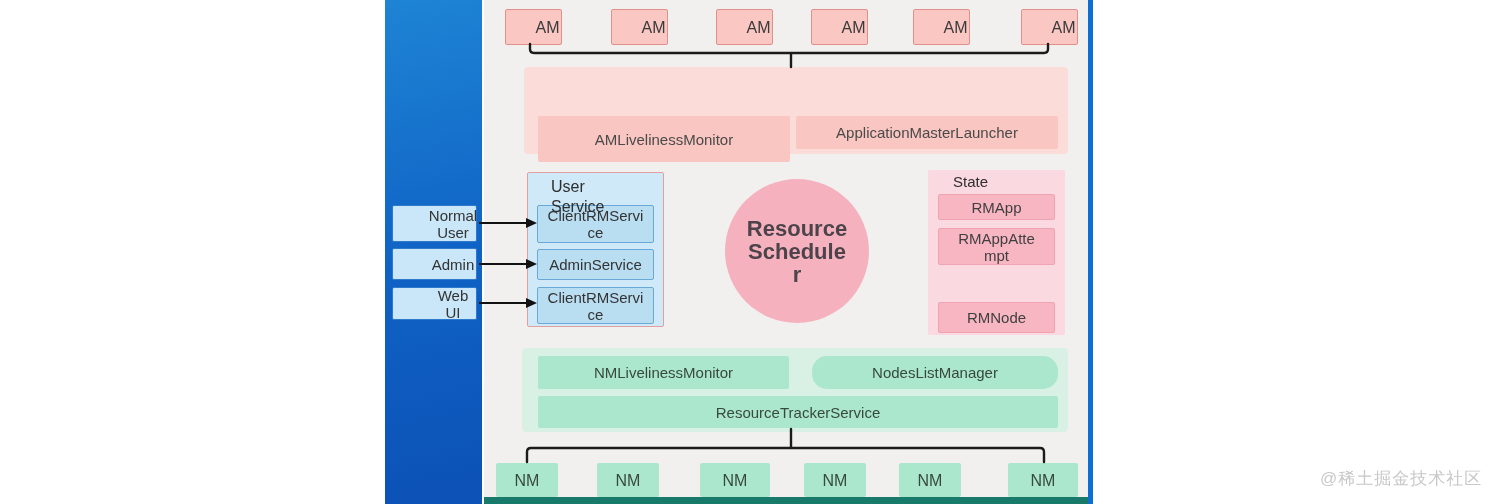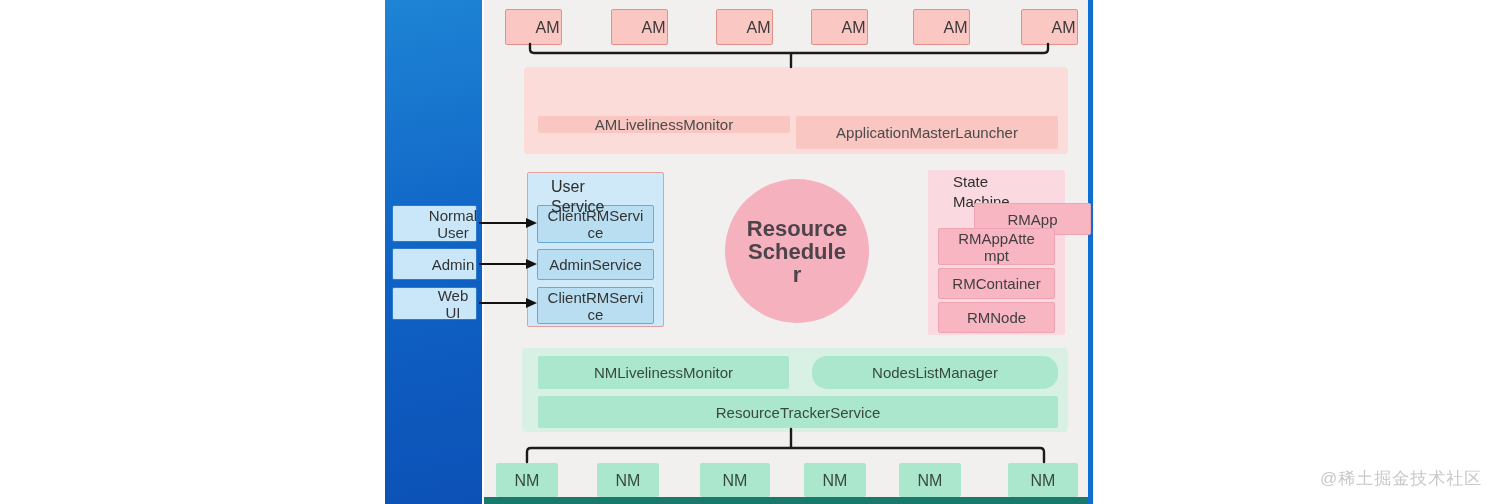--- a/index.html
+++ b/index.html
@@ -69,21 +69,21 @@
   <div class="teal-bar"></div>
 
   <div class="box am" style="left:505px; top:9px;  width:57px; height:36px;">AM</div>
   <div class="box am" style="left:611px; top:9px;  width:57px; height:36px;">AM</div>
   <div class="box am" style="left:716px; top:9px;  width:57px; height:36px;">AM</div>
   <div class="box am" style="left:811px; top:9px;  width:57px; height:36px;">AM</div>
   <div class="box am" style="left:913px; top:9px;  width:57px; height:36px;">AM</div>
   <div class="box am" style="left:1021px; top:9px; width:57px; height:36px;">AM</div>
 
   <div class="pink-container"></div>
-  <div class="box salmon" style="left:538px; top:116px; width:252px; height:17px;">AMLivelinessMonitor</div>
+  <div class="box salmon" style="left:538px; top:116px; width:252px; height:46px;">AMLivelinessMonitor</div>
   <div class="box salmon" style="left:796px; top:116px; width:262px; height:33px;">ApplicationMasterLauncher</div>
 
   <div class="us-container"></div>
   <div class="us-title">User Service</div>
   <div class="box blue-box" style="left:537px; top:205px; width:117px; height:38px;">
     <span class="wrap-tight w100">ClientRMService</span>
   </div>
   <div class="box blue-box" style="left:537px; top:249px; width:117px; height:31px;">AdminService</div>
   <div class="box blue-box" style="left:537px; top:287px; width:117px; height:37px;">
     <span class="wrap-tight w100">ClientRMService</span>
@@ -96,25 +96,24 @@
   <div class="circle">
     <div class="txt">
       <span>Resource</span>
       <span>Schedule</span>
       <span>r</span>
     </div>
   </div>
 
   <div class="sm-container"></div>
   <div class="sm-title">State Machine</div>
-  <div class="box pink-box" style="left:938px; top:203px; width:117px; height:32px;margin-left:36px;">RMApp</div>
+  <div class="box pink-box" style="left:938px; top:194px; width:117px; height:26px;">RMApp</div>
   <div class="box pink-box" style="left:938px; top:228px; width:117px; height:37px;align-items:flex-end;">
     <span class="wrap-tight w86">RMAppAttempt</span>
   </div>
-  <div class="box pink-box" style="left:938px; top:268px; width:117px; height:31px;">RMContainer</div>
   <div class="box pink-box" style="left:938px; top:302px; width:117px; height:31px;">RMNode</div>
 
   <div class="green-container"></div>
   <div class="box green" style="left:538px; top:356px; width:251px; height:33px;">NMLivelinessMonitor</div>
   <div class="box green" style="left:812px; top:356px; width:246px; height:33px;border-radius:15px;">NodesListManager</div>
   <div class="box green" style="left:538px; top:396px; width:520px; height:32px;">ResourceTrackerService</div>
 
   <div class="box nm" style="left:496px;  top:463px; width:62px; height:34px;">NM</div>
   <div class="box nm" style="left:597px;  top:463px; width:62px; height:34px;">NM</div>
   <div class="box nm" style="left:700px;  top:463px; width:70px; height:34px;">NM</div>

